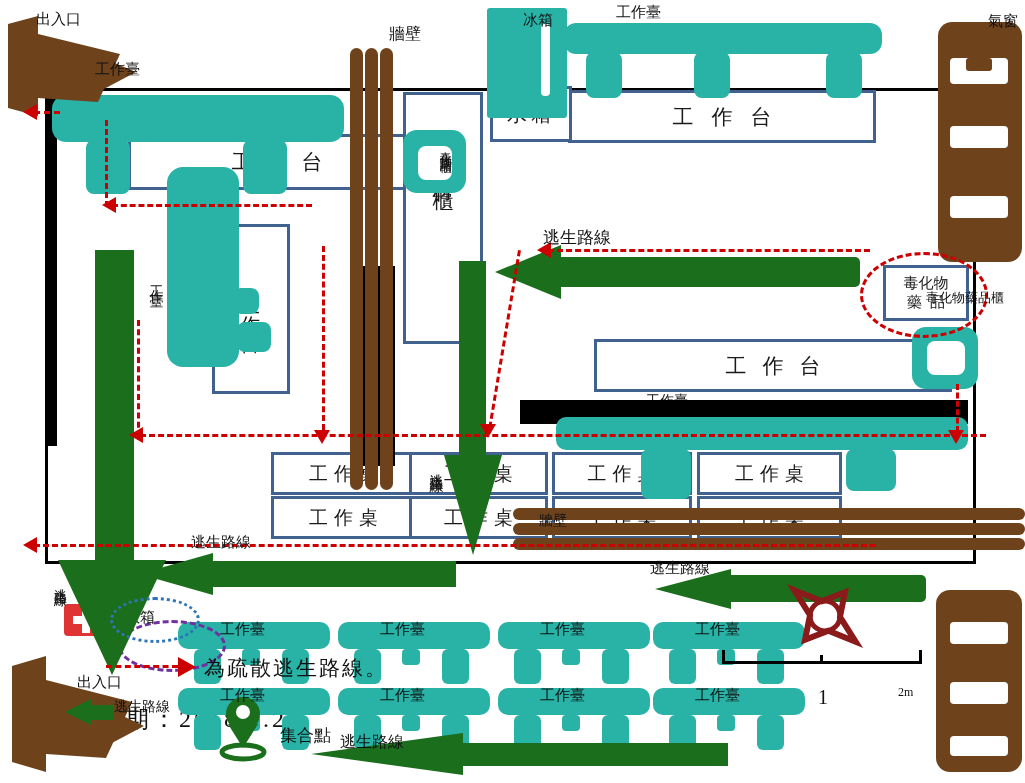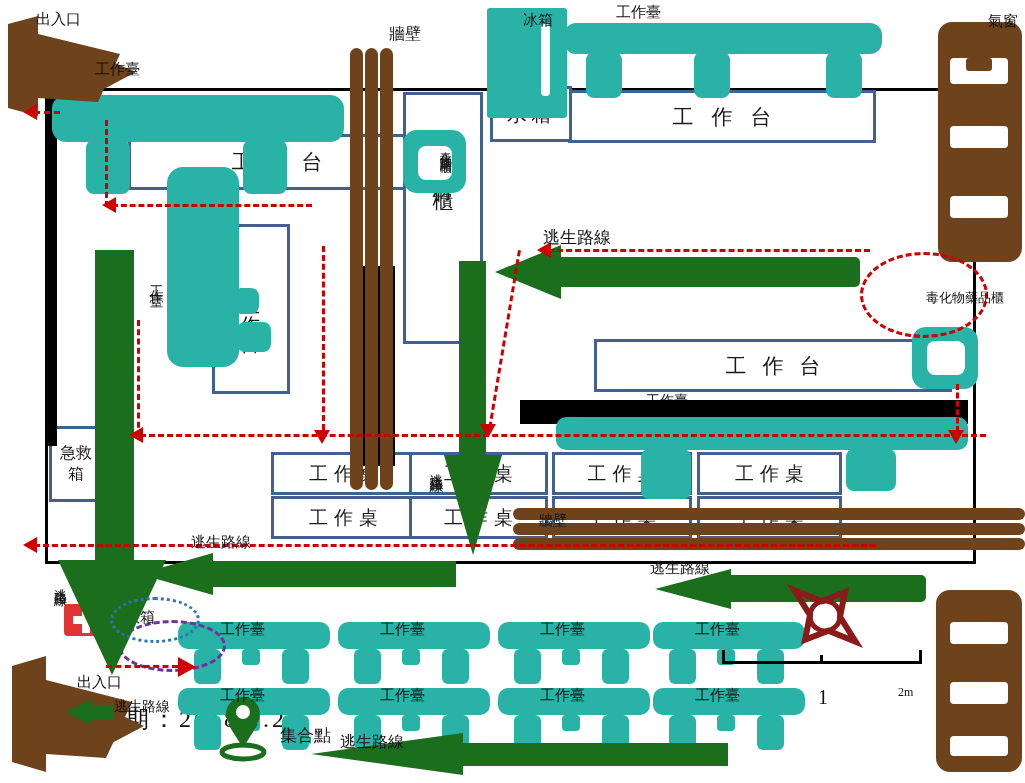--- a/index.html
+++ b/index.html
@@ -34,23 +34,23 @@
   <div class="box" style="left:128px;top:134px;width:278px;height:50px;font-size:21px;letter-spacing:14px;padding-left:14px">工作台</div>
   <div class="box" style="left:568px;top:90px;width:284px;height:47px;font-size:21px;letter-spacing:18px;padding-left:18px">工作台</div>
   <div class="box" style="left:490px;top:86px;width:76px;height:50px;font-size:20px;letter-spacing:4px">水箱</div>
   <div class="box" style="left:403px;top:92px;width:74px;height:246px;align-items:flex-start">
     <span class="vert" style="font-size:21px;letter-spacing:10px;margin-top:58px">器材櫃</span>
   </div>
   <div class="box" style="left:212px;top:224px;width:72px;height:164px">
     <span class="vert" style="font-size:20px;letter-spacing:18px">工作台</span>
   </div>
   <div class="box" style="left:594px;top:339px;width:336px;height:47px;font-size:21px;letter-spacing:16px;padding-left:16px">工作台</div>
-  <div class="box" style="left:49px;top:426px;width:48px;height:70px;flex-direction:column;font-size:16px">
-    <span>急救</span>
-    <span>箱</span>
+  <div class="box" style="left:883px;top:265px;width:80px;height:50px;flex-direction:column;font-size:15px">
+    <span>毒化物</span>
+    <span style="letter-spacing:8px;padding-left:8px">藥品</span>
   </div>
 
   <div class="box desk" style="left:271px;top:452px;width:133px;height:37px">工作桌</div>
   <div class="box desk" style="left:409px;top:452px;width:127px;height:37px">工作桌</div>
   <div class="box desk" style="left:552px;top:452px;width:128px;height:37px">工作桌</div>
   <div class="box desk" style="left:697px;top:452px;width:133px;height:37px">工作桌</div>
   <div class="box desk" style="left:271px;top:496px;width:133px;height:37px">工作桌</div>
   <div class="box desk" style="left:409px;top:496px;width:127px;height:37px">工作桌</div>
   <div class="box desk" style="left:552px;top:496px;width:128px;height:37px">工作桌</div>
   <div class="box desk" style="left:697px;top:496px;width:133px;height:37px">工作桌</div>
@@ -243,20 +243,21 @@
   <div class="lbl vert" style="left:148px;top:274px;font-size:14px;letter-spacing:4px">工作臺</div>
   <div class="lbl" style="left:543px;top:228px;font-size:17px">逃生路線</div>
   <div class="lbl" style="left:926px;top:291px;font-size:13px">毒化物藥品櫃</div>
   <div class="lbl" style="left:539px;top:513px;font-size:14px">牆壁</div>
   <div class="lbl" style="left:646px;top:393px;font-size:14px;z-index:2">工作臺</div>
   <div class="lbl vert" style="left:428px;top:462px;font-size:14px;letter-spacing:2px">逃生路線</div>
   <div class="lbl" style="left:191px;top:534px;font-size:15px">逃生路線</div>
   <div class="lbl" style="left:650px;top:560px;font-size:15px">逃生路線</div>
   <div class="lbl vert" style="left:52px;top:578px;font-size:13px;letter-spacing:2px;z-index:5">逃生路線</div>
   <div class="lbl" style="left:110px;top:609px;font-size:15px;z-index:5">急救箱</div>
+  <div class="lbl" style="left:204px;top:656px;font-size:21px;letter-spacing:2px">為疏散逃生路線。</div>
   <div class="lbl" style="left:77px;top:674px;font-size:15px;z-index:4">出入口</div>
   <div class="lbl" style="left:114px;top:699px;font-size:14px">逃生路線</div>
   <div class="lbl" style="left:44px;top:706px;font-size:24px;letter-spacing:3px;z-index:3">製圖日期：2018.8.27</div>
   <div class="lbl" style="left:280px;top:726px;font-size:17px">集合點</div>
   <div class="lbl" style="left:340px;top:733px;font-size:16px">逃生路線</div>
 
   <div class="lbl" style="left:220px;top:621px;font-size:15px">工作臺</div>
   <div class="lbl" style="left:380px;top:621px;font-size:15px">工作臺</div>
   <div class="lbl" style="left:540px;top:621px;font-size:15px">工作臺</div>
   <div class="lbl" style="left:695px;top:621px;font-size:15px">工作臺</div>

